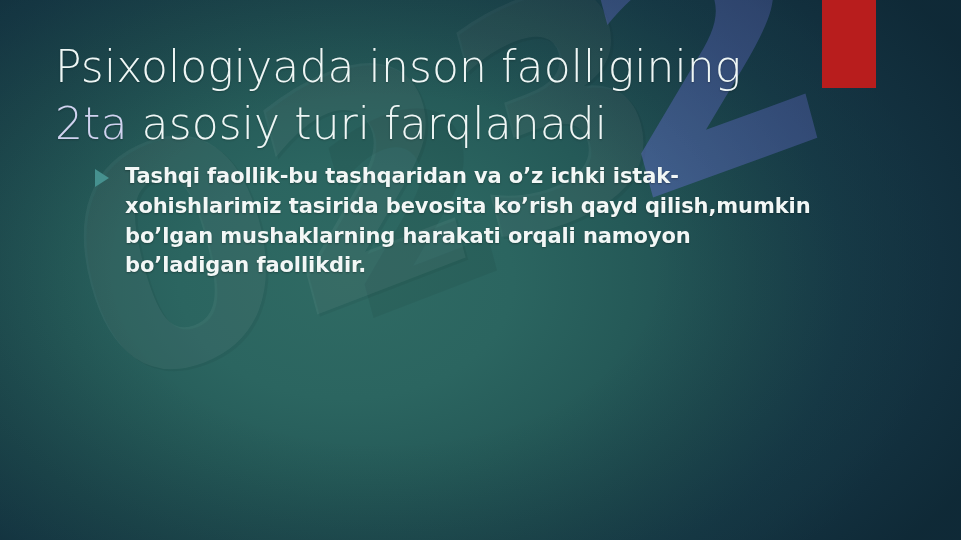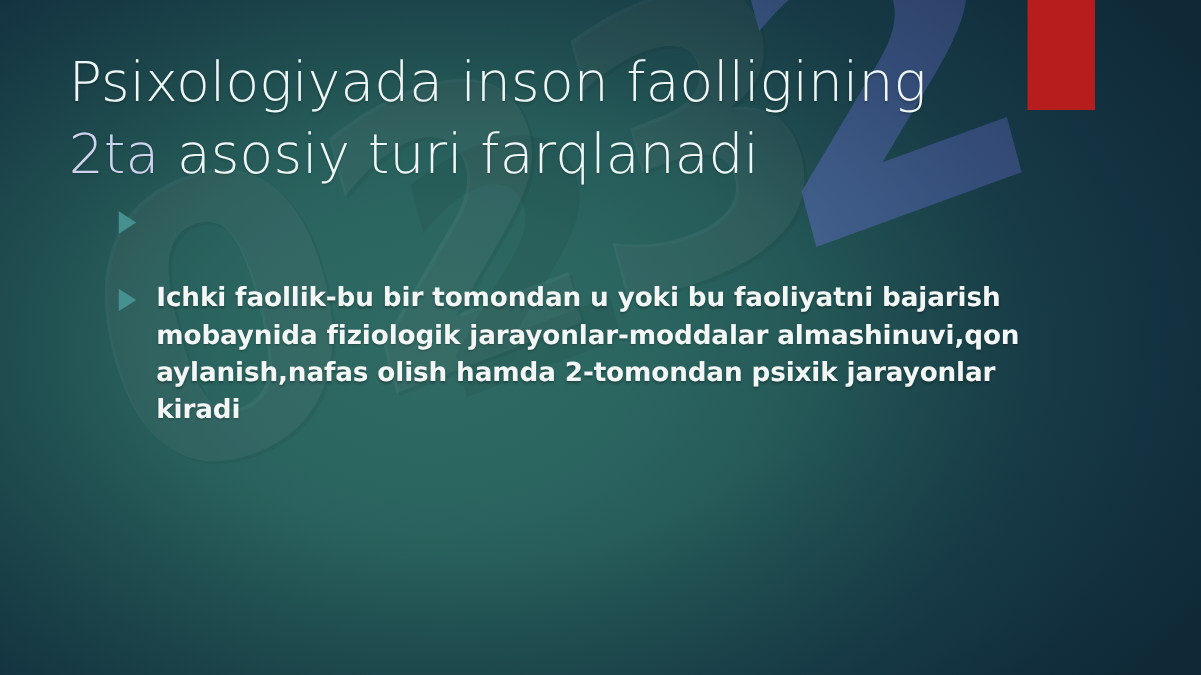--- a/index.html
+++ b/index.html
@@ -173,22 +173,19 @@
 
     <div class="title">
       <span>Psixologiyada inson faolligining </span><span class="accent">2ta</span>
       <span>asosiy turi farqlanadi</span>
     </div>
 
     <div class="body-block">
 
       <div class="bullet-row">
         <span class="bullet-marker"></span>
+        <span class="bullet-text">Tashqi faollik-bu tashqaridan va o’z ichki istak-xohishlarimiz tasirida bevosita ko’rish qayd qilish,mumkin bo’lgan mushaklarning harakati orqali namoyon bo’ladigan faollikdir.</span>
       </div>
 
-      <div class="bullet-row">
-        <span class="bullet-marker"></span>
-        <span class="bullet-text">Ichki faollik-bu bir tomondan u yoki bu faoliyatni bajarish mobaynida fiziologik jarayonlar-moddalar almashinuvi,qon aylanish,nafas olish hamda 2-tomondan psixik jarayonlar kiradi</span>
-      </div>
 
     </div>
   </div>
 </div>
 
 </body></html>

